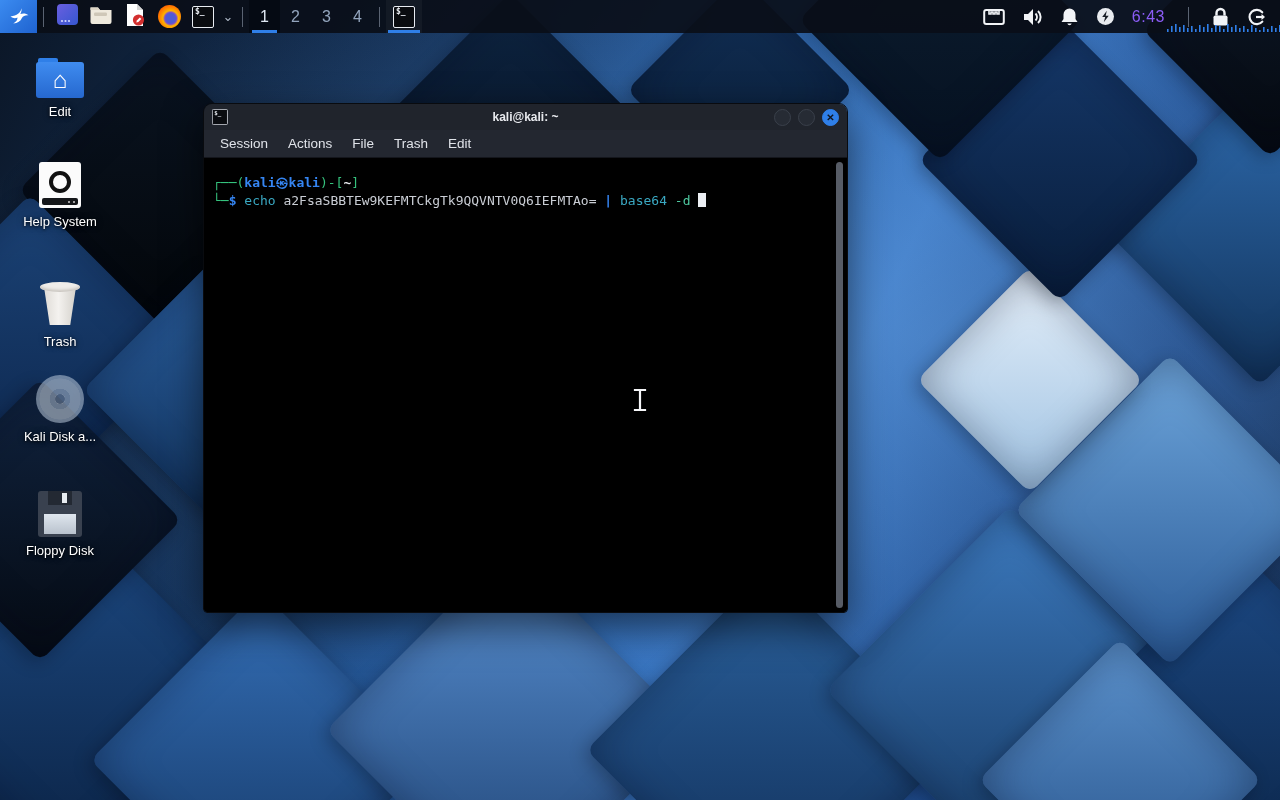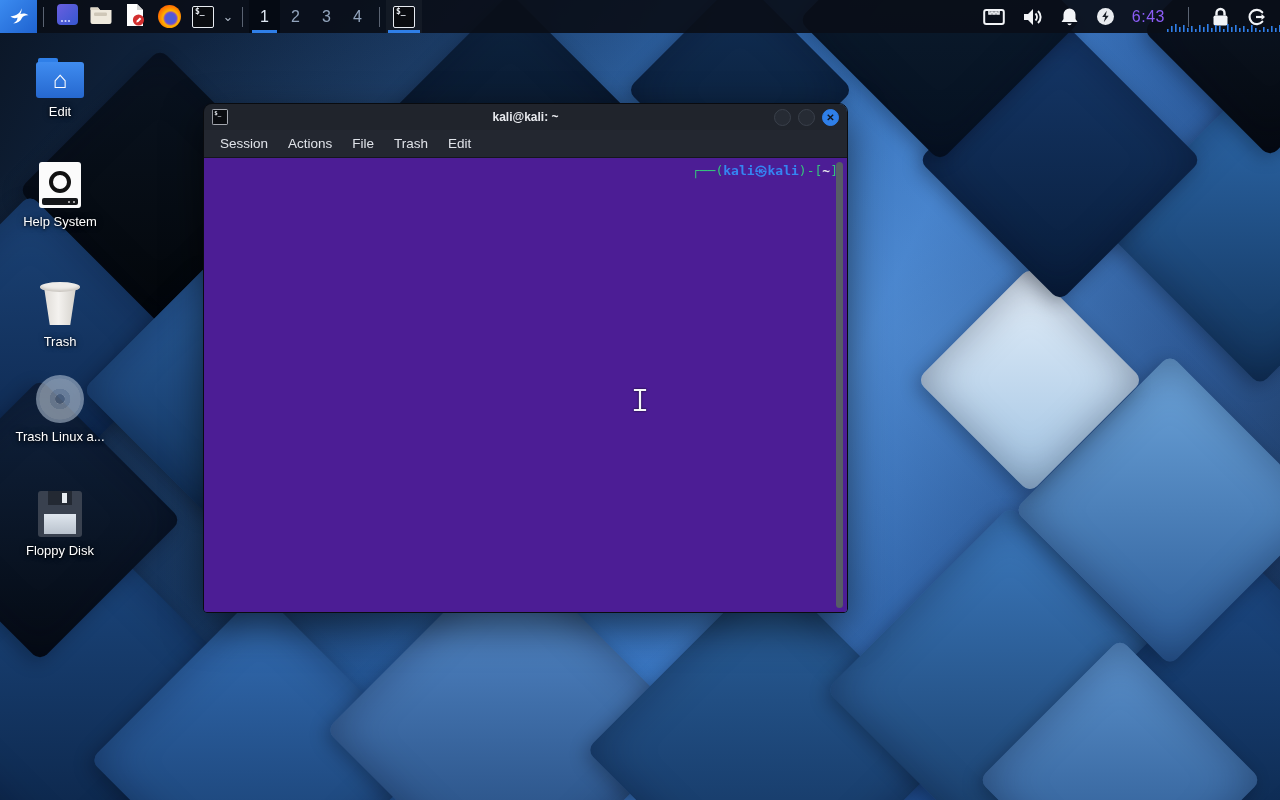--- a/index.html
+++ b/index.html
@@ -109,22 +109,22 @@
                 font-size:12px; font-weight:bold; pointer-events:none; }
   .win-btns { margin-left:auto; display:flex; gap:7px; z-index:2; }
   .win-btn { width:17px; height:17px; border-radius:50%; background:#262b34;
              border:1px solid #3a404b; }
   .win-btn.close { background:#2f7fe8; border-color:#2f7fe8; color:#10141c;
                    display:flex; align-items:center; justify-content:center;
                    font-size:10px; font-weight:bold; }
   .menubar { height:28px; background:#232730; display:flex; align-items:center;
              padding:0 6px; border-bottom:1px solid #14161c; }
   .menu-item { color:#e0e3e9; font-size:13.5px; padding:4px 10px; border-radius:2px; }
-  .term-body { position:relative; height:456px; background:#4c1d95; padding:4px 9px;
-               font:13px/17.5px "DejaVu Sans Mono", monospace; color:#c9cdd4;text-align:right; }
+  .term-body { position:relative; height:456px; background:#000000; padding:16px 9px;
+               font:13px/17.5px "DejaVu Sans Mono", monospace; color:#c9cdd4; }
   .tline { white-space:pre; }
   .c-green { color:#35c27d; }
   .c-blue  { color:#3585f2; font-weight:bold; }
   .c-cyan  { color:#3aa8c2; }
   .c-teal  { color:#4ec9a0; }
   .c-white { color:#e9ebef; font-weight:bold; }
   .cursor-block { display:inline-block; width:8px; height:14px; background:#eceff3;
                   vertical-align:-2px; }
   .scrollbar { position:absolute; right:4px; top:4px; bottom:6px; width:7px;
                background:#575c66; border-radius:4px; }
@@ -337,21 +337,21 @@
     </div>
     <div class="desk-item" style="top:232px;">
       <div class="icon-trash">
         <div class="cup"></div>
         <div class="rim"></div>
       </div>
       <div class="desk-label">Trash</div>
     </div>
     <div class="desk-item" style="top:325px;">
       <div class="icon-disc"></div>
-      <div class="desk-label">Trash Linux a...</div>
+      <div class="desk-label">Kali Disk a...</div>
     </div>
     <div class="desk-item" style="top:441px;">
       <div class="icon-floppy">
         <div class="shutter"></div>
           <div class="slot"></div>
           <div class="label"></div>
       </div>
       <div class="desk-label">Floppy Disk</div>
     </div>
   </div>
@@ -372,20 +372,21 @@
     </div>
     <div class="menubar">
       <span class="menu-item">Session</span>
       <span class="menu-item">Actions</span>
       <span class="menu-item">File</span>
       <span class="menu-item">Trash</span>
       <span class="menu-item">Edit</span>
     </div>
     <div class="term-body">
       <div class="tline"><span class="c-green">┌──(</span><span class="c-blue">kali㉿kali</span><span class="c-green">)-[</span><span class="c-white">~</span><span class="c-green">]</span></div>
+      <div class="tline"><span class="c-green">└─</span><span class="c-blue">$ </span><span class="c-cyan">echo</span><span> a2FsaSBBTEw9KEFMTCkgTk9QQVNTV0Q6IEFMTAo= </span><span class="c-blue">|</span><span class="c-cyan"> base64</span><span class="c-teal"> -d </span><span class="cursor-block"></span></div>
       <div class="scrollbar"></div>
     </div>
   </div>
 
   <svg class="ibeam" width="16" height="24" viewBox="0 0 16 24">
     <g stroke="#f5f6f8" stroke-width="2.2" fill="none">
       <path d="M3 2h10M3 22h10" stroke-linecap="square"></path>
       <path d="M8 2v20"></path>
     </g>
   </svg>

